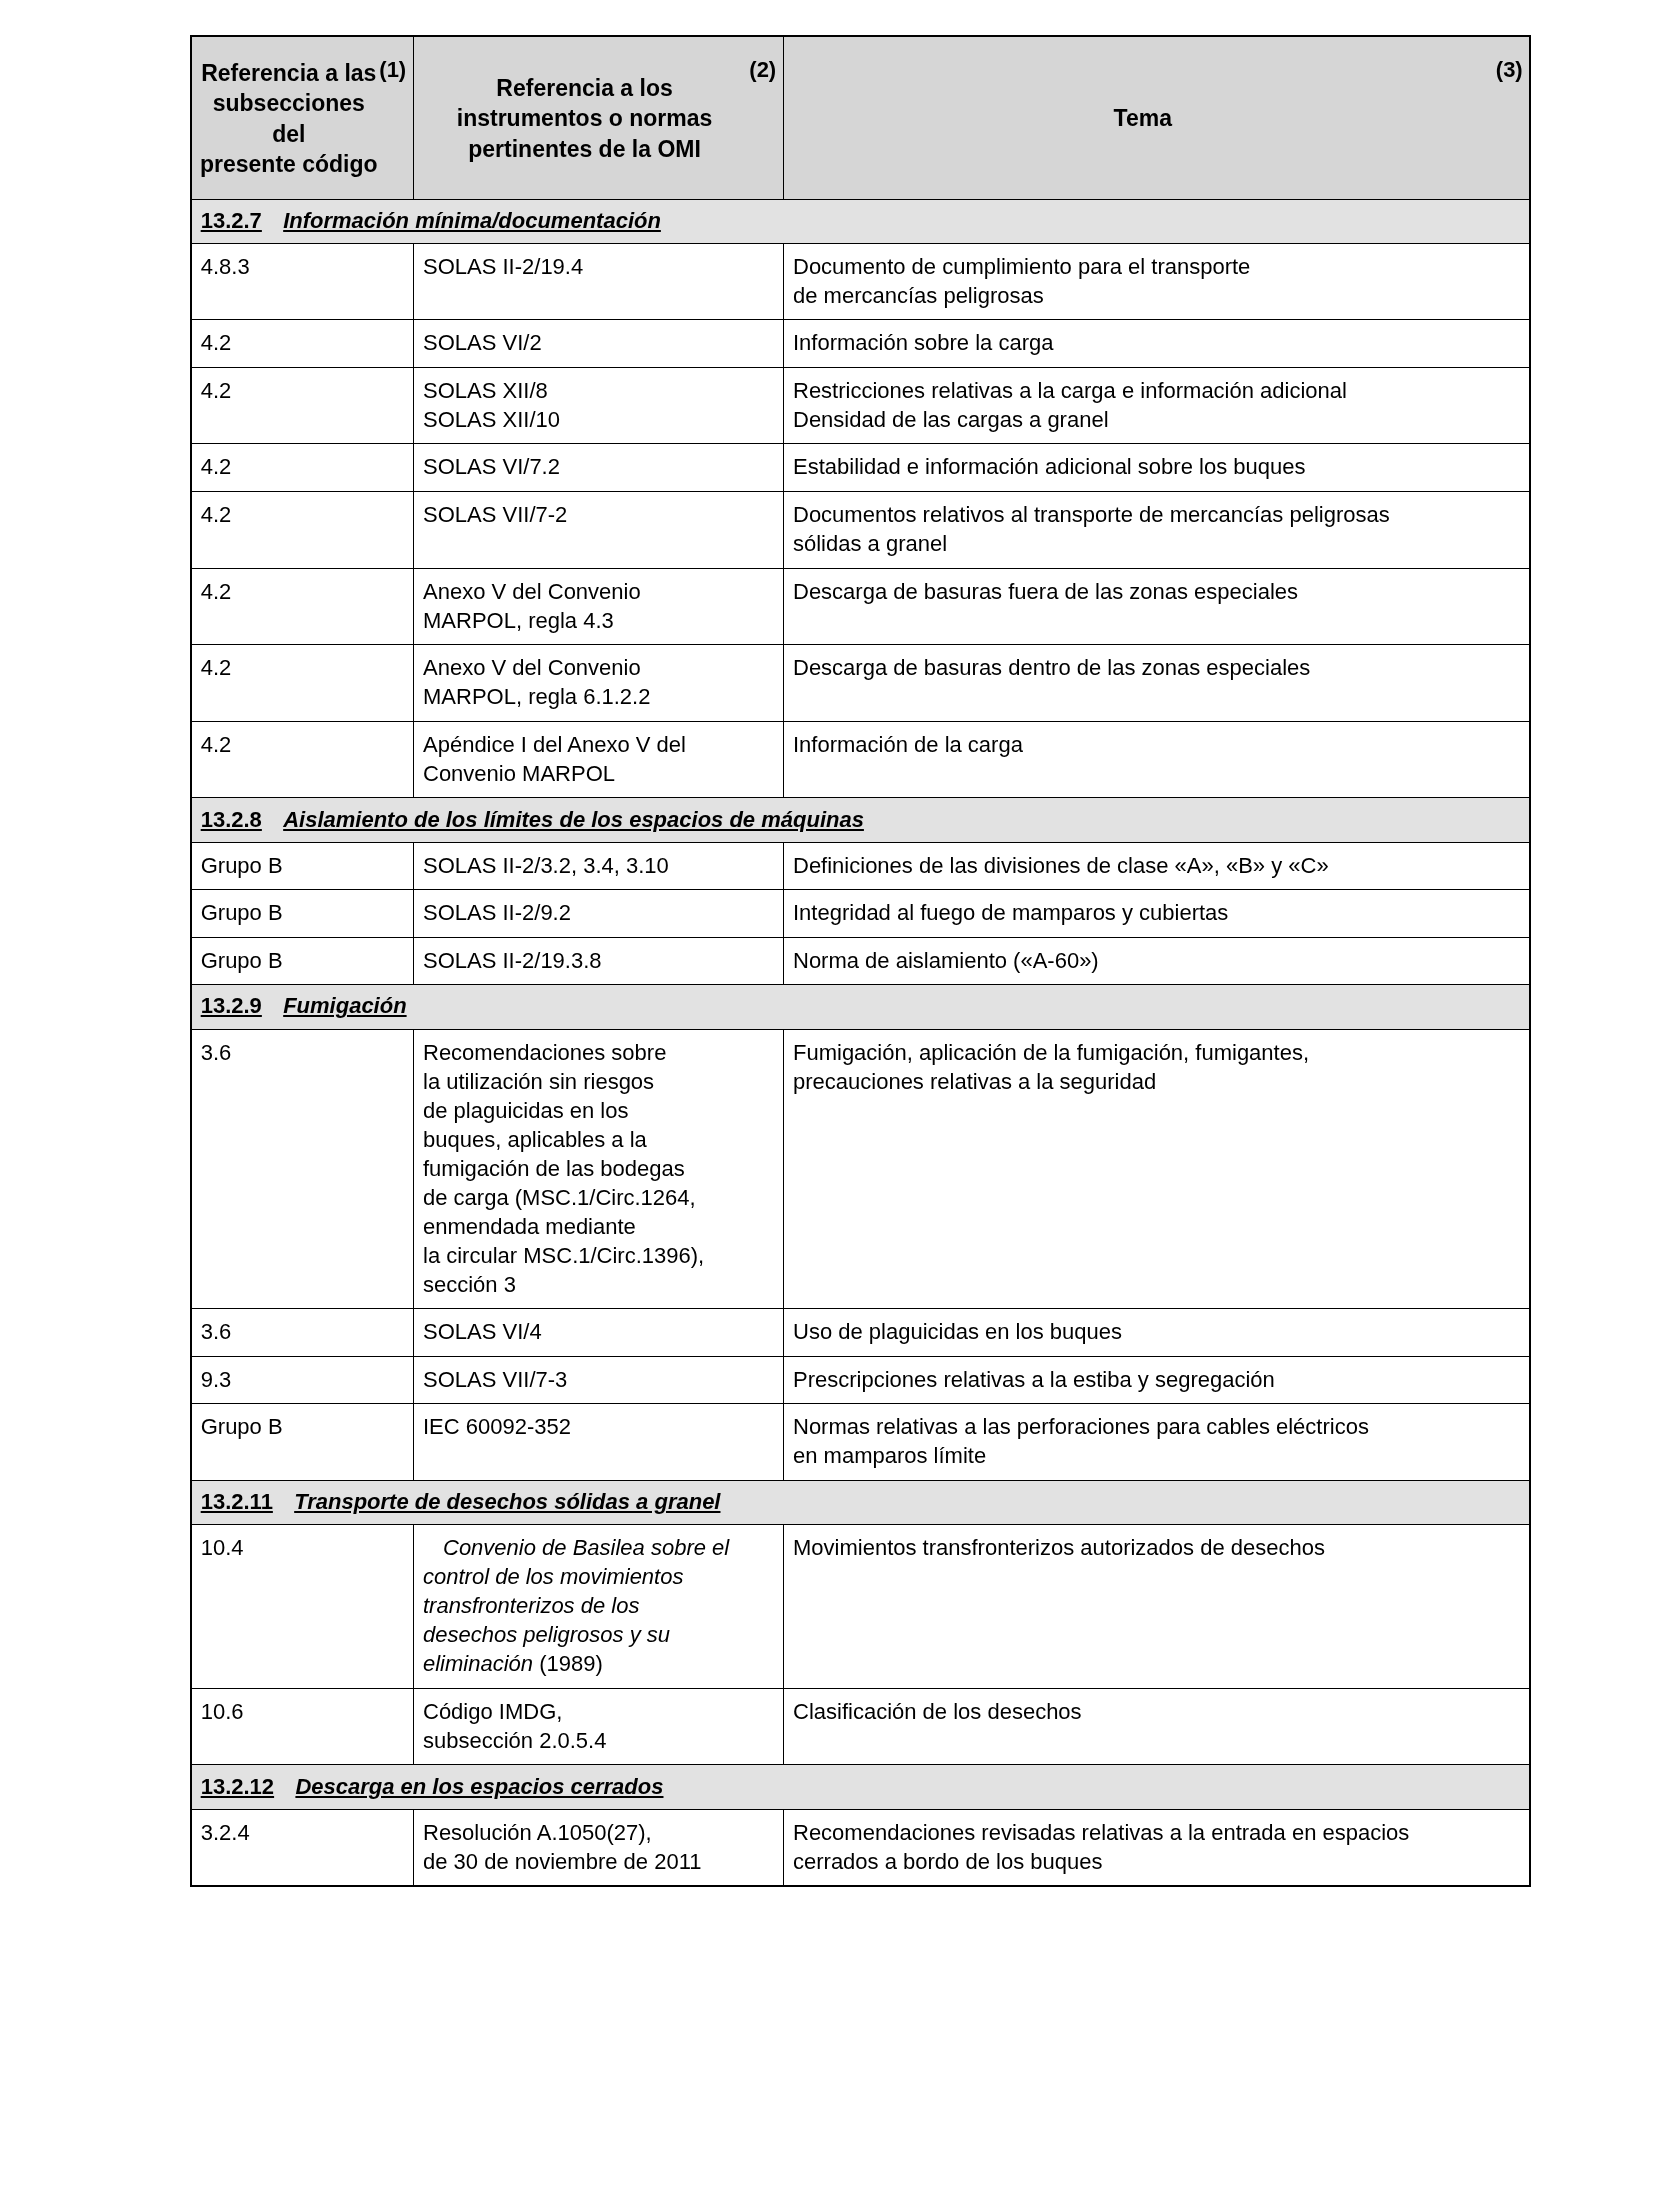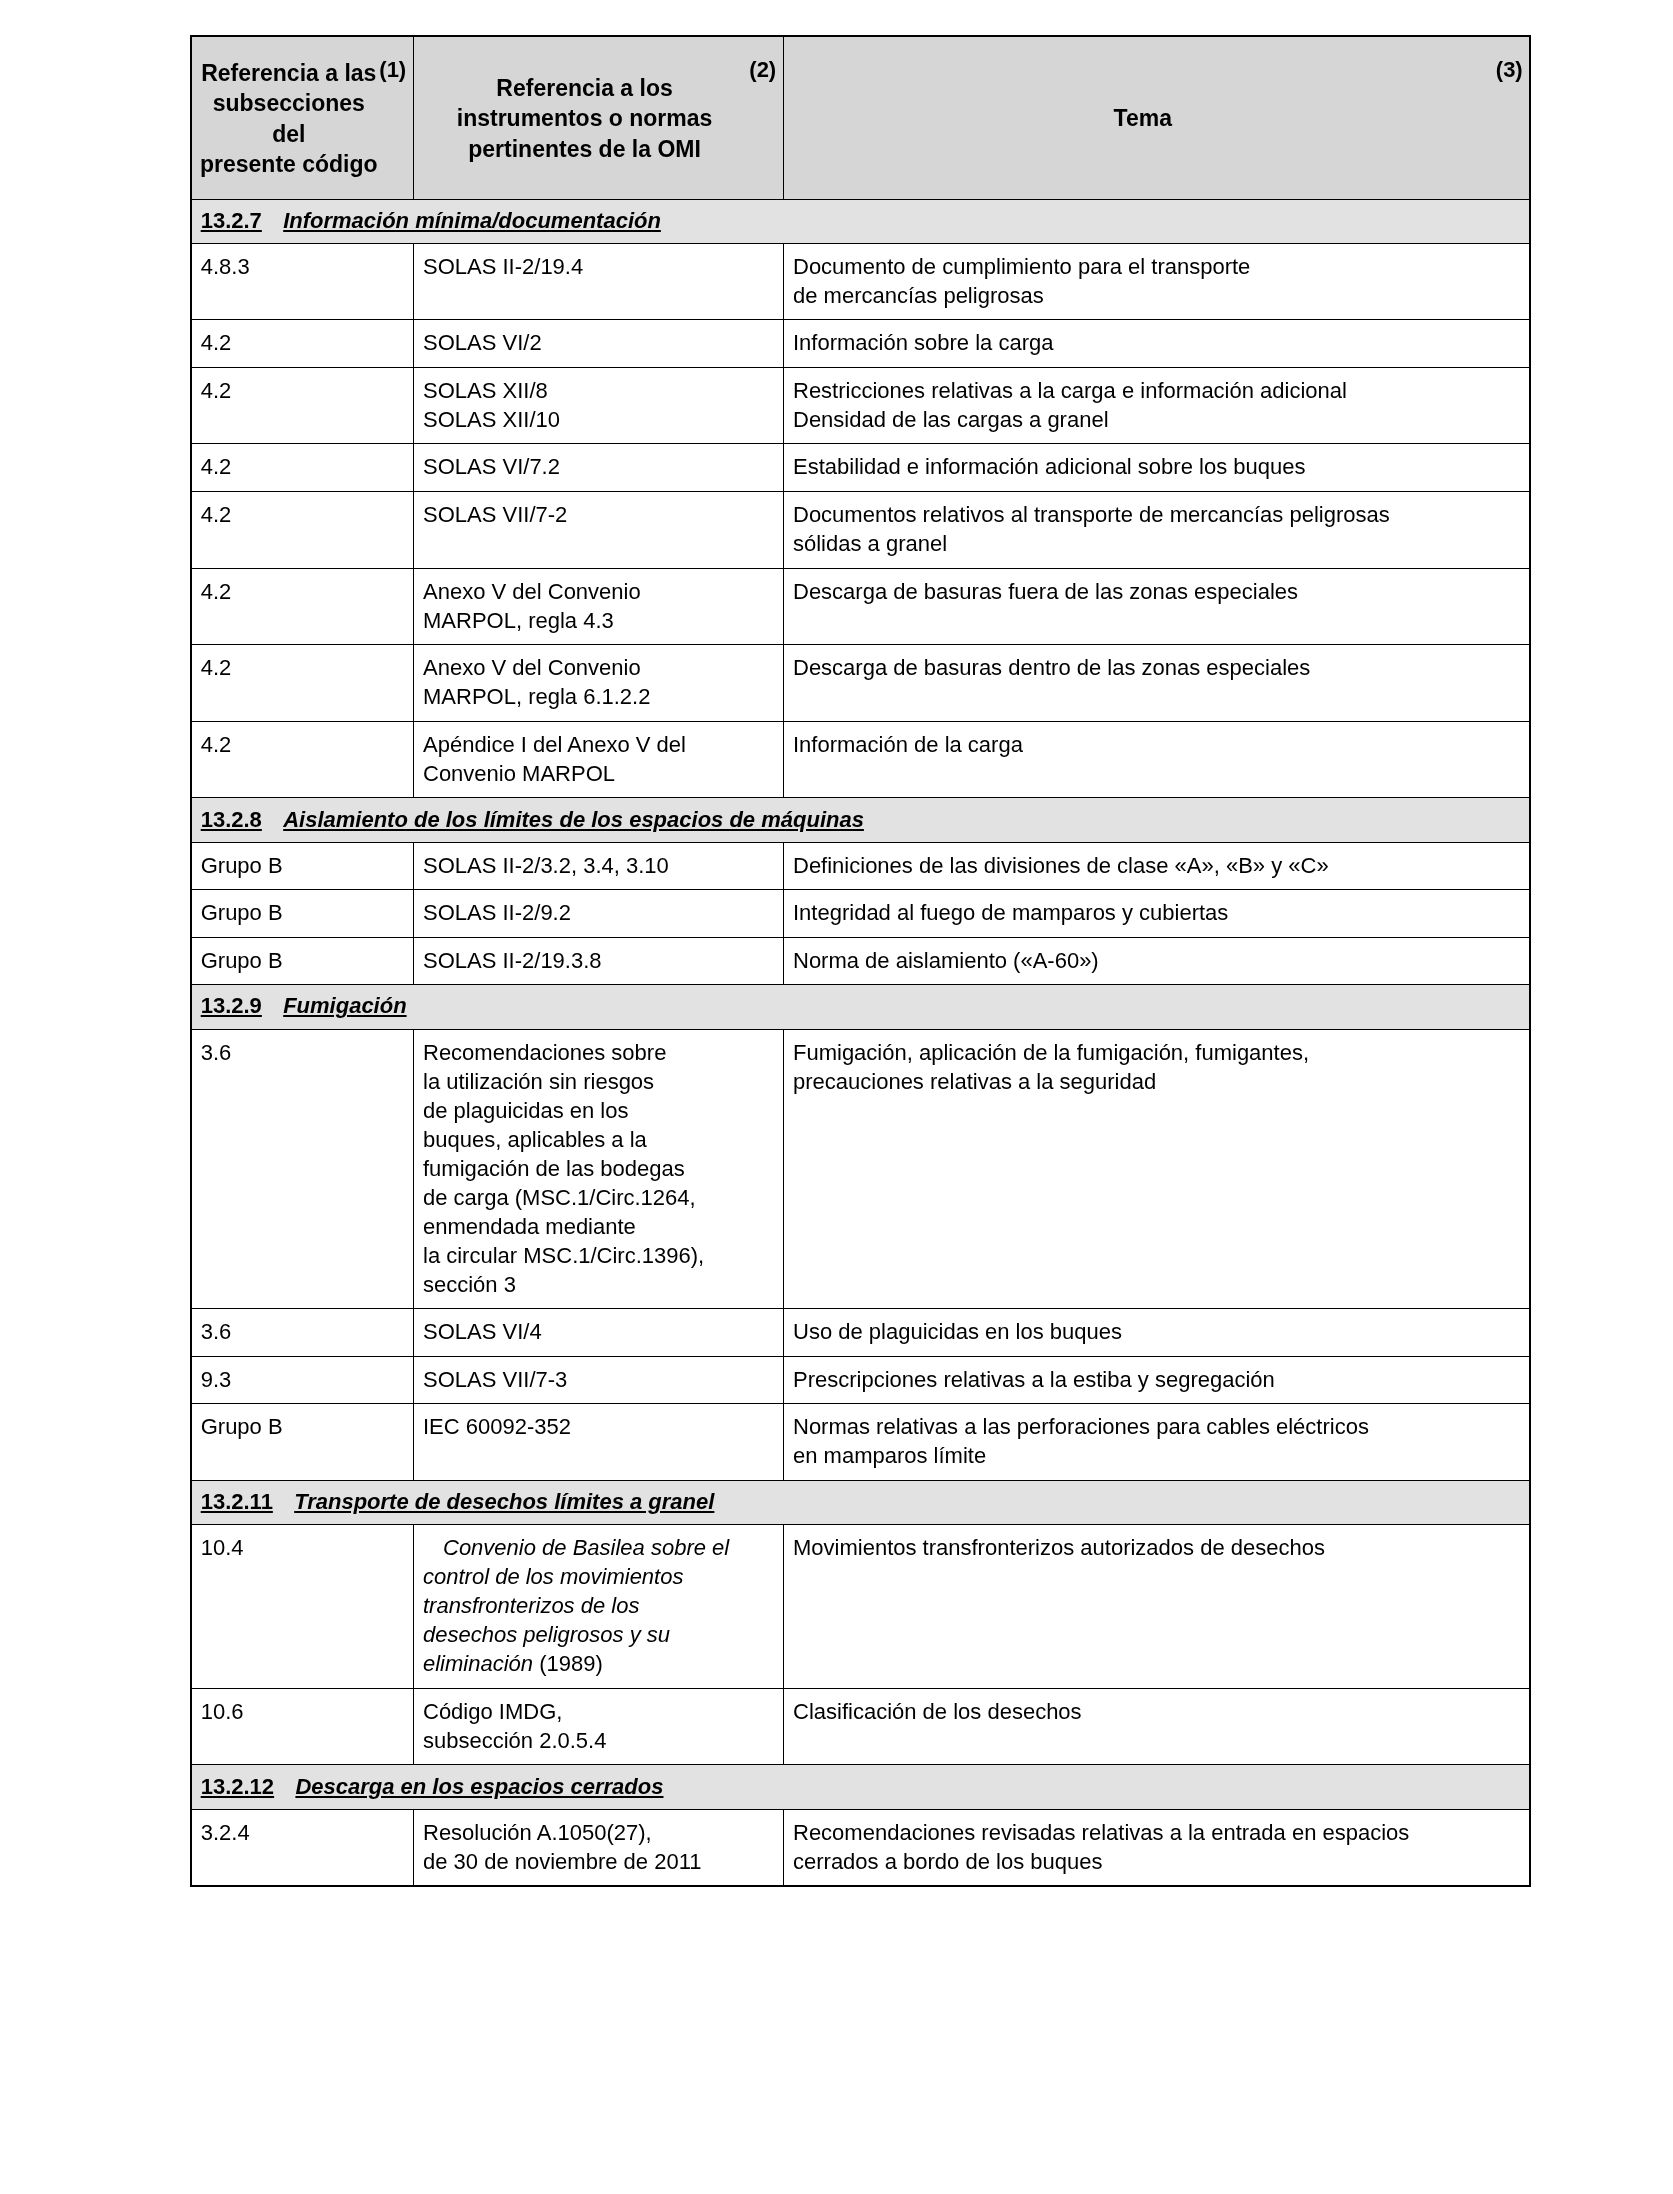--- a/index.html
+++ b/index.html
@@ -202,21 +202,21 @@
         <td class="c3">Prescripciones relativas a la estiba y segregación</td>
       </tr>
     <tr>
         <td class="c1">Grupo B</td>
         <td class="c2">IEC 60092-352</td>
         <td class="c3">Normas relativas a las perforaciones para cables eléctricos
 en mamparos límite</td>
       </tr>
 
     <tr class="sec">
-        <td colspan="3"><span class="sec-num">13.2.11</span><span class="sec-title">Transporte de desechos límites a granel</span></td>
+        <td colspan="3"><span class="sec-num">13.2.11</span><span class="sec-title">Transporte de desechos sólidas a granel</span></td>
       </tr>
     <tr>
         <td class="c1">10.4</td>
         <td class="c2"><span class="it">Convenio de Basilea sobre el
 control de los movimientos
 transfronterizos de los
 desechos peligrosos y su
 eliminación</span><span class="rm"> (1989)</span></td>
         <td class="c3">Movimientos transfronterizos autorizados de desechos</td>
       </tr>

